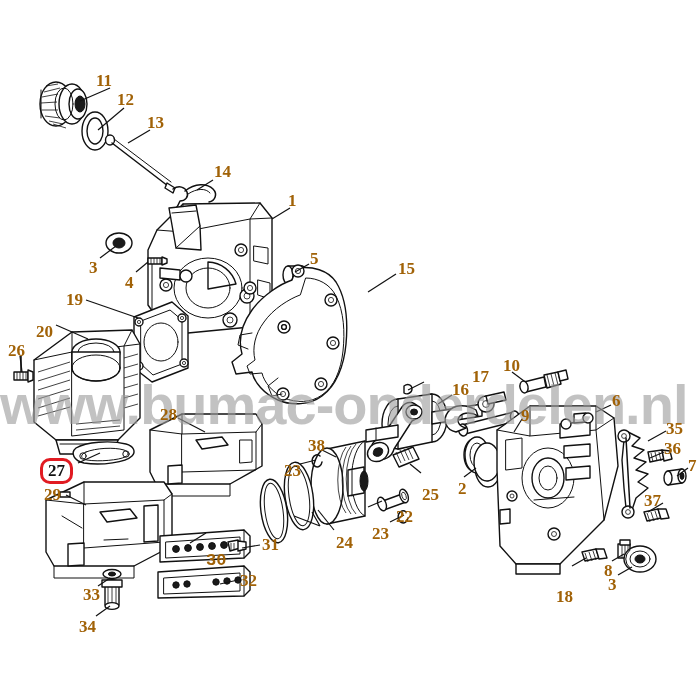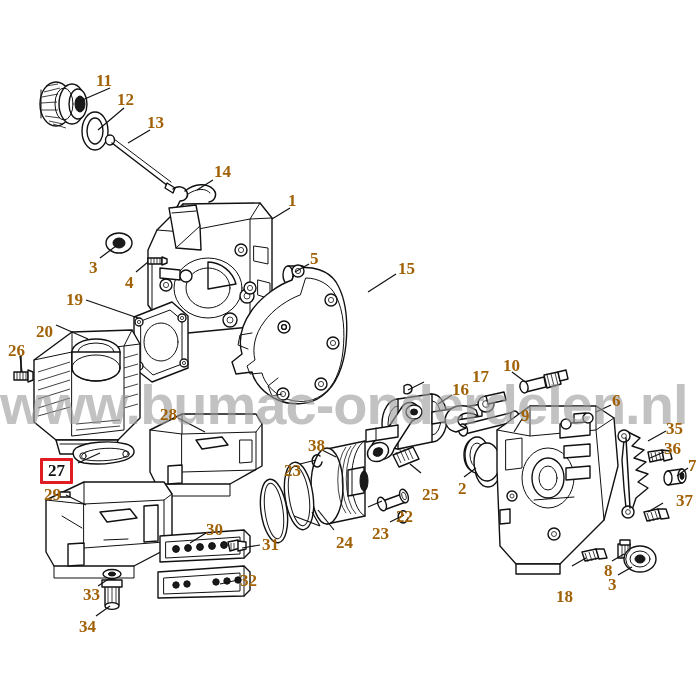--- a/index.html
+++ b/index.html
@@ -4,21 +4,21 @@
 <title>Parts Diagram</title>
 <style>
   html,body{margin:0;padding:0;background:#ffffff;}
   body{width:700px;height:700px;overflow:hidden;
        font-family:"Liberation Serif", serif;}
   #stage{position:relative;width:700px;height:700px;background:#fff;}
   svg{position:absolute;left:0;top:0;}
   .lbl{position:absolute;font-family:"Liberation Serif",serif;font-weight:bold;
        font-size:17px;color:#a16207;line-height:1;white-space:nowrap;}
   .lbl.hl{border:3px solid #e11b22;padding:1px 5px 2px 5px;color:#111;
-          background:#fff;border-radius:1px;}
+          background:#fff;border-radius:10px;}
   .wm{position:absolute;left:0;top:372px;width:608px;text-align:center;
       font-family:"Liberation Sans",sans-serif;font-weight:bold;
       font-size:56px;letter-spacing:-1px;color:#9d9d9d;opacity:.62;
       pointer-events:none;white-space:nowrap;}
 </style>
 </head>
 <body>
 
 <div id="stage">
 
@@ -580,24 +580,24 @@
       <div class="lbl" style="left: 160px; top: 406px;">28</div>
       <div class="lbl" style="left: 308px; top: 437px;">38</div>
       <div class="lbl" style="left: 458px; top: 480px;">2</div>
       <div class="lbl" style="left: 422px; top: 486px;">25</div>
       <div class="lbl" style="left: 284px; top: 462px;">23</div>
       <div class="lbl" style="left: 352px; top: 508px; margin-left: 44px;">22</div>
       <div class="lbl" style="left: 372px; top: 525px;">23</div>
       <div class="lbl" style="left: 336px; top: 534px;">24</div>
       <div class="lbl hl" style="left: 40px; top: 458px;">27</div>
       <div class="lbl" style="left: 44px; top: 486px; text-align: right;">29</div>
-      <div class="lbl" style="left: 206px; top: 521px;">30</div>
+      <div class="lbl" style="left: 206px; top: 552px; font-family: Liberation Mono, monospace;">30</div>
       <div class="lbl" style="left: 262px; top: 536px;">31</div>
       <div class="lbl" style="left: 240px; top: 572px;">32</div>
       <div class="lbl" style="left: 83px; top: 586px;">33</div>
       <div class="lbl" style="left: 79px; top: 618px;">34</div>
       <div class="lbl" style="left: 604px; top: 562px;">8</div>
       <div class="lbl" style="left: 556px; top: 568px; margin-top: 20px;">18</div>
-      <div class="lbl" style="left: 676px; top: 492px;">37</div>
+      <div class="lbl" style="left: 644px; top: 492px;">37</div>
       <div class="lbl" style="left: 608px; top: 576px;">3</div>
     </div>
 
 </div>
 
 </body></html>

